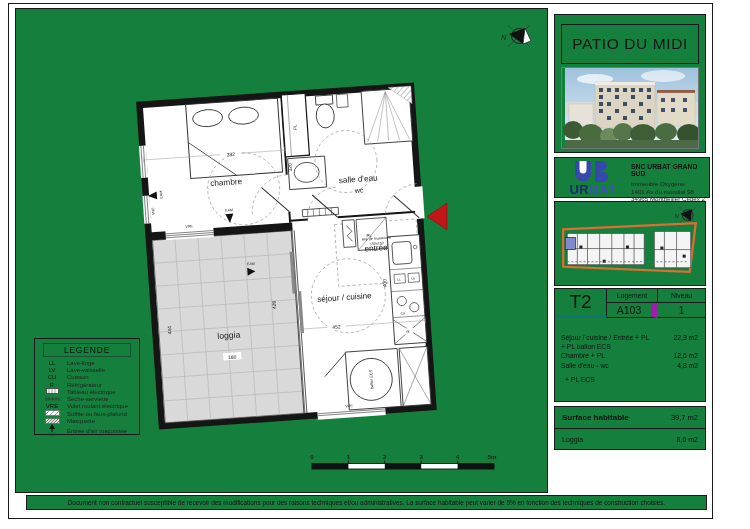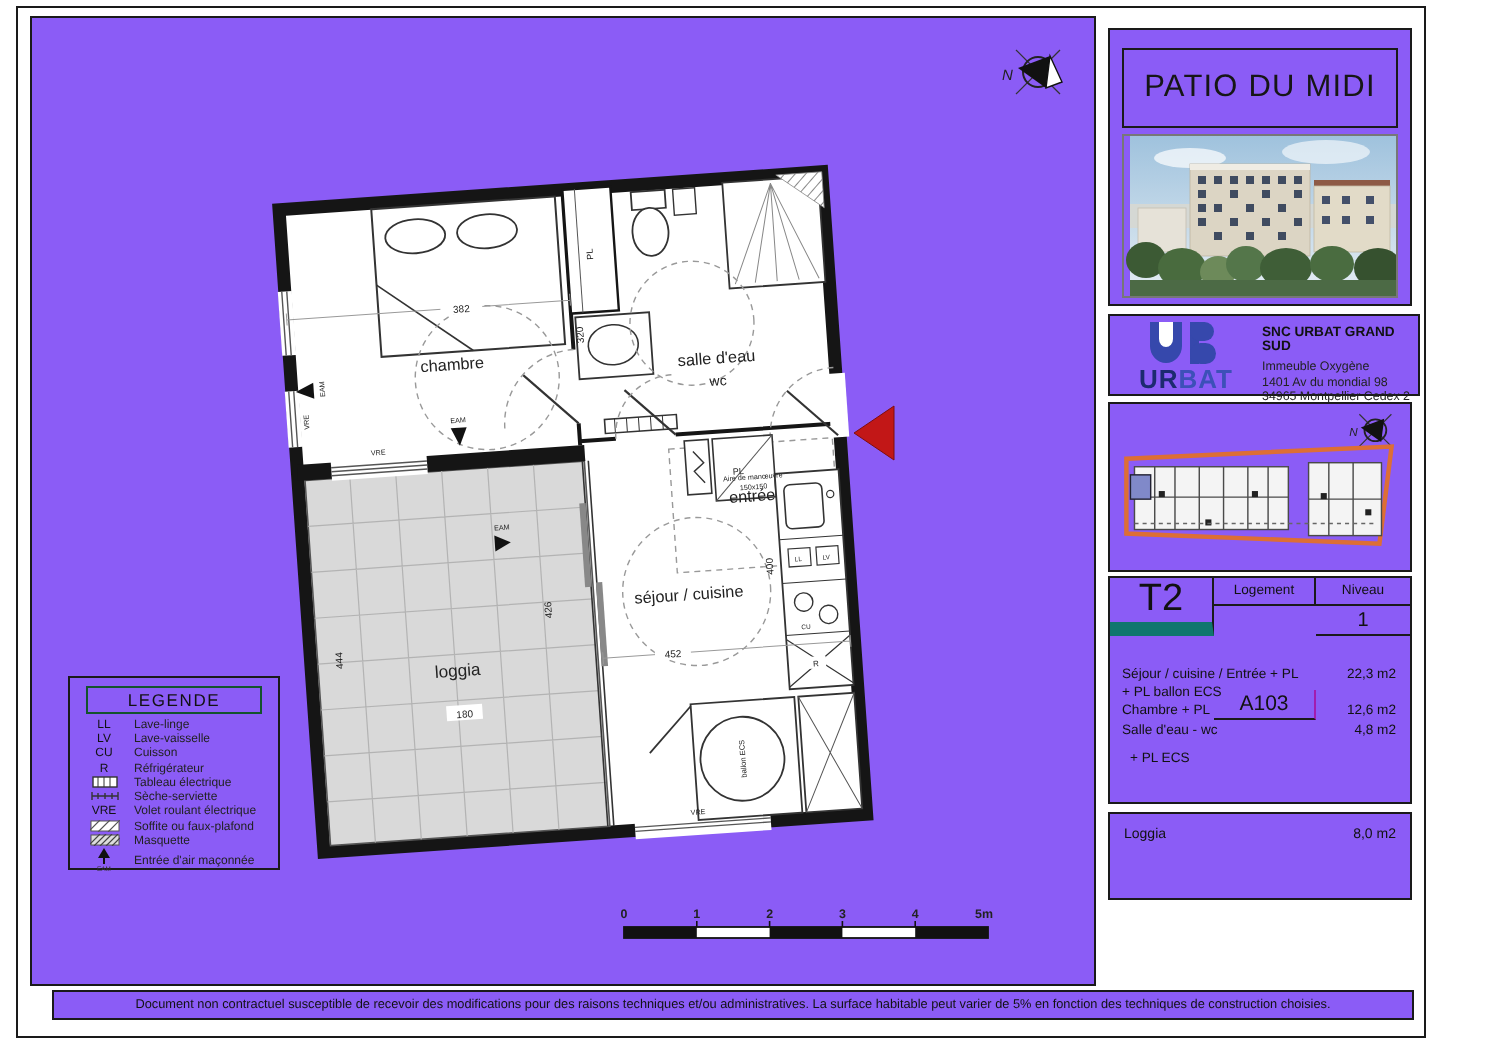--- a/index.html
+++ b/index.html
@@ -1,18 +1,18 @@
 <!DOCTYPE html>
 <html><head>
 <meta charset="utf-8">
 <style>
   html,body{margin:0;padding:0;background:#fff;}
   .page{position:relative;width:750px;height:529px;background:#fff;font-family:"Liberation Sans",sans-serif;overflow:hidden;color:#111;}
   .frame{position:absolute;border:1.5px solid #1a1a1a;box-sizing:border-box;background:transparent;}
-  .box{position:absolute;border:1px solid #1a1a1a;box-sizing:border-box;background:#8b5cf6;}
+  .box{position:absolute;border:1px solid #1a1a1a;box-sizing:border-box;background:#15803d;}
   .plan-svg{position:absolute;left:0;top:0;}
   .plan-svg text{font-family:"Liberation Sans",sans-serif;fill:#222;}
   svg text{font-family:"Liberation Sans",sans-serif;}
   
   .title-inner{position:absolute;left:6px;top:9px;right:6px;height:38px;border:1.5px solid #1a1a1a;display:flex;align-items:center;justify-content:center;font-size:15.5px;letter-spacing:0.6px;color:#161616;}
   .photo{position:absolute;left:6px;top:52px;right:6px;height:80px;border:1px solid #777;overflow:hidden;}
   
   .urbat-text{position:absolute;left:76px;top:5px;right:3px;}
   .urbat-name{font-size:6.8px;font-weight:bold;margin-bottom:3px;}
   .urbat-line{font-size:6.2px;line-height:7.6px;color:#222;}
@@ -394,24 +394,24 @@
           <rect x="47" y="57" width="3" height="3"></rect>
           <rect x="70" y="43" width="3" height="3"></rect>
         <rect x="104" y="44" width="3" height="3"></rect>
           <rect x="126" y="52" width="3" height="3"></rect>
       </g>
       <path d="M12,59 H132" stroke="#666" stroke-width="0.8" stroke-dasharray="2,2" fill="none"></path>
     </svg>
   </div>
 
   <div class="box" style="left:554px;top:288px;width:152px;height:114px;">
-    <div class="cell" style="left:0;top:0;width:52px;height:29px;border-right:1px solid #1a1a1a;border-bottom:7px solid #0f766e;font-size:19px;">T2</div>
+    <div class="cell" style="left:0;top:0;width:52px;height:29px;border-right:1px solid #1a1a1a;border-bottom:3px solid #0f766e;font-size:19px;">T2</div>
     <div class="cell" style="left:52px;top:0;width:51px;height:14px;border-right:1px solid #1a1a1a;border-bottom:1px solid #1a1a1a;font-size:6.8px;">Logement</div>
     <div class="cell" style="left:103px;top:0;width:47px;height:14px;border-bottom:1px solid #1a1a1a;font-size:6.8px;">Niveau</div>
-    <div class="cell" style="left:52px;top:14px;width:51px;height:15px;border-right:1px solid #a21caf;border-bottom:1px solid #1a1a1a;font-size:10.5px;margin-top:42px;">A103</div>
+    <div class="cell" style="left:52px;top:14px;width:51px;height:15px;border-right:7px solid #a21caf;border-bottom:1px solid #1a1a1a;font-size:10.5px;">A103</div>
     <div class="cell" style="left:103px;top:14px;width:47px;height:15px;border-bottom:1px solid #1a1a1a;font-size:10px;">1</div>
     <div class="areas-list">
       <div class="arow">
           <span>Séjour / cuisine / Entrée + PL</span>
           <span>22,3 m2</span>
         </div>
       <div class="arow">
           <span>+ PL ballon ECS</span>
           <span></span>
         </div>
@@ -421,20 +421,24 @@
         </div>
       <div class="arow">
           <span>Salle d'eau - wc</span>
           <span>4,8 m2</span>
         </div>
       <div class="anote">+ PL ECS</div>
     </div>
   </div>
 
   <div class="box" style="left:554px;top:406px;width:152px;height:44px;">
+    <div class="surf-row">
+      <span style="font-size:8px;font-weight:bold;">Surface habitable</span>
+      <span style="font-size:7.5px;">39,7 m2</span>
+    </div>
     <div class="surf-row2">
       <span style="font-size:7px;">Loggia</span>
       <span style="font-size:7px;">8,0 m2</span>
     </div>
   </div>
 
 
   <div class="box disc" style="left:26px;top:495px;width:681px;height:15px;">
     <span>Document non contractuel susceptible de recevoir des modifications pour des raisons techniques et/ou administratives. La surface habitable peut varier de 5% en fonction des techniques de construction choisies.</span>
   </div>

